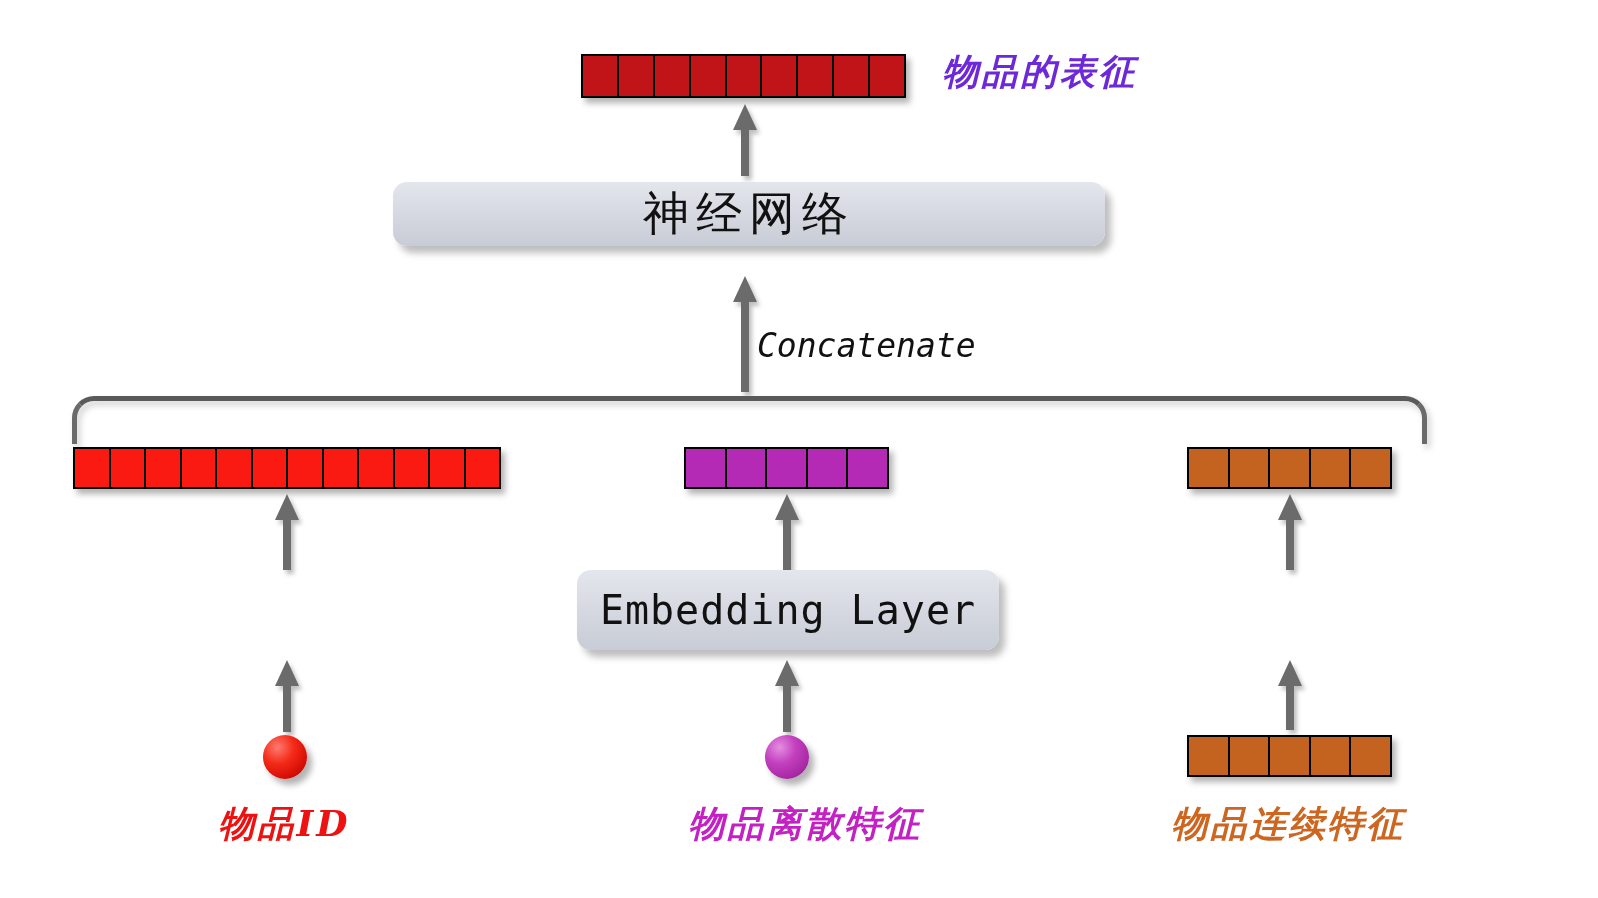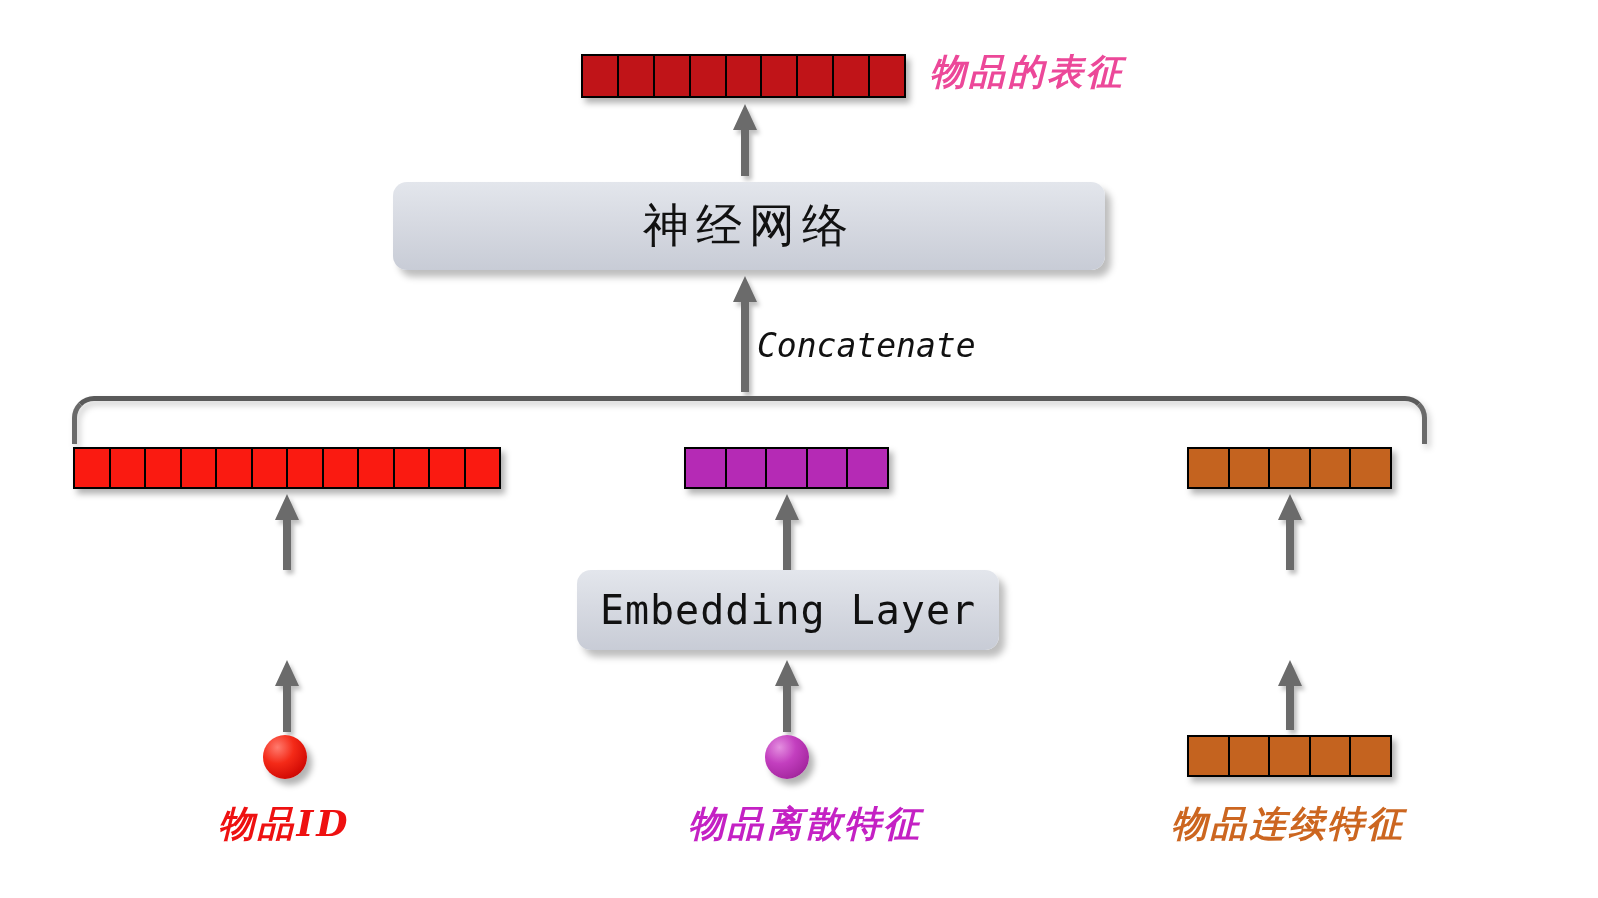--- a/index.html
+++ b/index.html
@@ -123,29 +123,29 @@
       <div class="cell" style="background: rgb(192, 20, 24); flex: 1 1 0px;"></div>
       <div class="cell" style="background: rgb(192, 20, 24); flex: 1 1 0px;"></div>
       <div class="cell" style="background: rgb(192, 20, 24); flex: 1 1 0px;"></div>
       <div class="cell" style="background: rgb(192, 20, 24); flex: 1 1 0px;"></div>
       <div class="cell" style="background: rgb(192, 20, 24); flex: 1 1 0px;"></div>
       <div class="cell" style="background: rgb(192, 20, 24); flex: 1 1 0px;"></div>
       <div class="cell" style="background: rgb(192, 20, 24); flex: 1 1 0px;"></div>
       <div class="cell" style="background: rgb(192, 20, 24); flex: 1 1 0px;"></div>
     </div>
 
-  <div class="caption" id="outputCaption" style="left: 930px; top: 48px; width: 220px; text-align: left; color: #ec4899;">物品的表征</div>
+  <div class="caption" id="outputCaption" style="left: 930px; top: 48px; width: 220px; text-align: center; color: #6d28d9;">物品的表征</div>
 
   <div class="arrow" style="left:724px; top:104px; width:42px; height:72px;">
     <svg width="42" height="72" viewBox="0 0 42 72">
       <path d="M21 0 L33 26 L25 26 L25 72 L17 72 L17 26 L9 26 Z" fill="#6b6b6b"></path>
     </svg>
   </div>
 
-  <div class="module cjk big" id="networkBox" style="left:393px; top:182px; width:712px; height:88px;">
+  <div class="module cjk big" id="networkBox" style="left:393px; top:182px; width:712px; height:64px;">
     <span>神经网络</span>
   </div>
 
   <div class="arrow" style="left:724px; top:276px; width:42px; height:116px;">
     <svg width="42" height="116" viewBox="0 0 42 116">
       <path d="M21 0 L33 26 L25 26 L25 116 L17 116 L17 26 L9 26 Z" fill="#6b6b6b"></path>
     </svg>
   </div>
 
   <div class="concat-label" style="left:757px; top:326px;">Concatenate</div>

